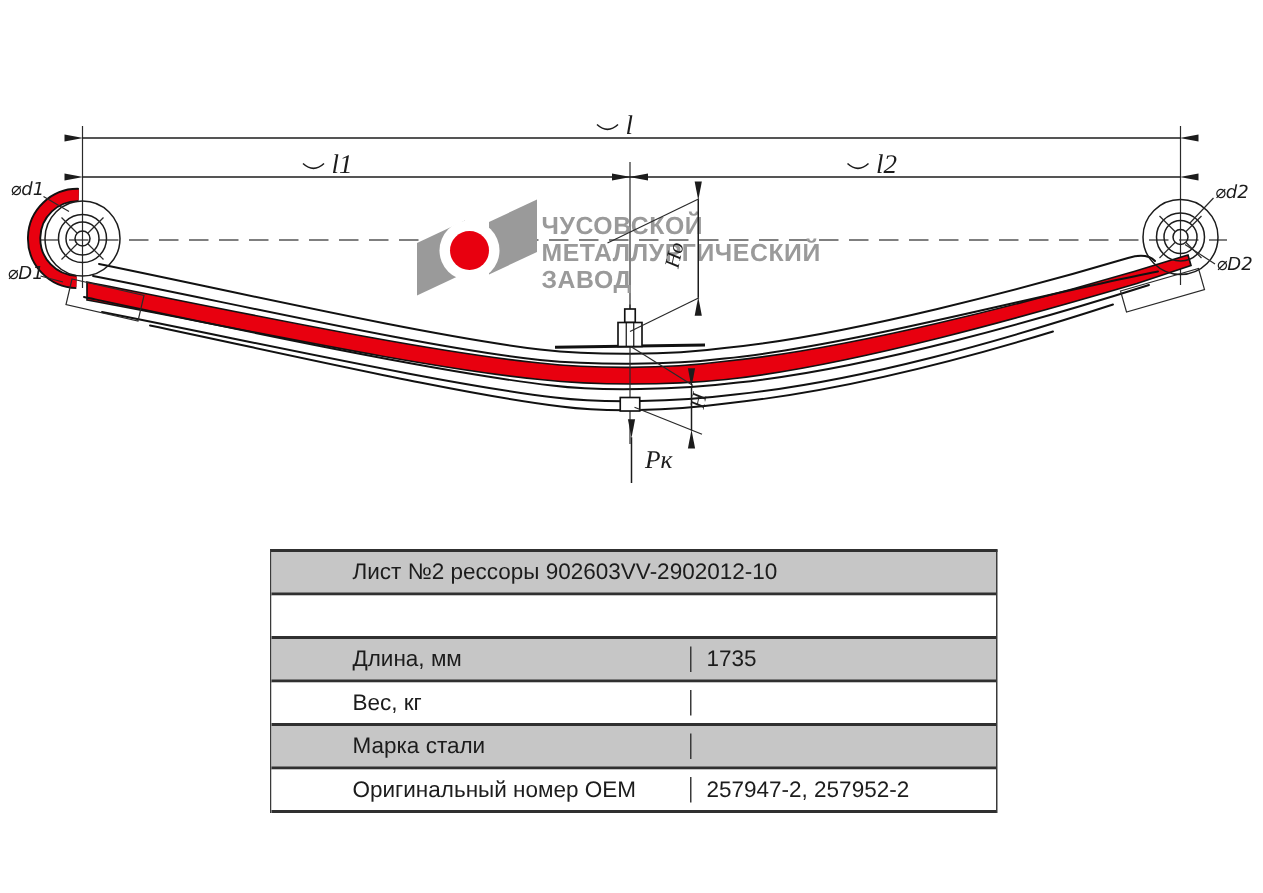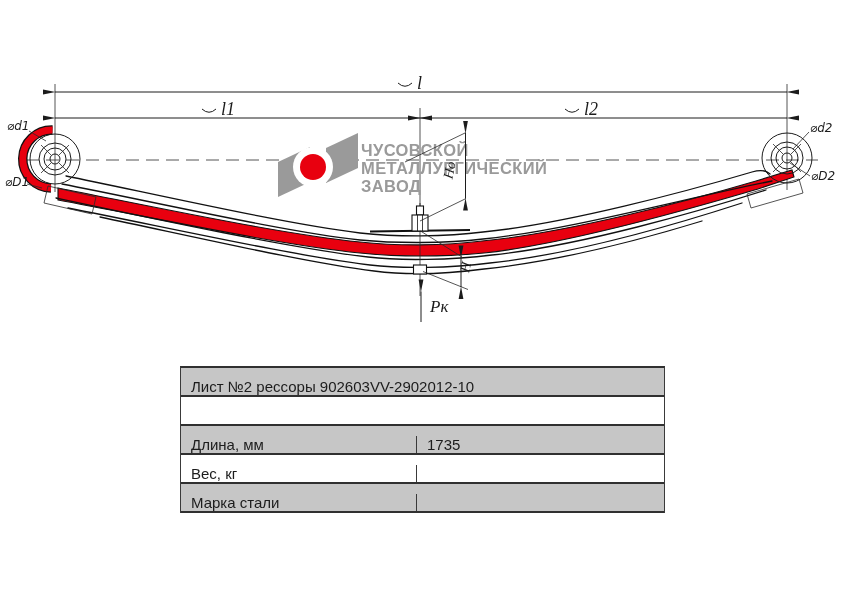--- a/index.html
+++ b/index.html
@@ -5,21 +5,21 @@
   html,body{margin:0;padding:0;background:#fff;}
   .page{position:relative;width:842px;height:595px;background:#ffffff;overflow:hidden;
         font-family:"Liberation Sans",sans-serif;}
   .drawing{position:absolute;left:0;top:0;}
 
   
   .tech{position:absolute;left:180px;top:366px;width:485px;}
   .tech-title{color:var(--title-red,#e30613);font-weight:bold;font-size:15px;line-height:18px;
               margin:0 0 9px 0;letter-spacing:.1px;}
   .tech-table{border-left:1px solid #3a3a3a;border-right:1px solid #3a3a3a;border-top:2px solid #303030;}
-  .trow{display:flex;height:27px;border-bottom:2px solid #303030;background:#fff;align-items:flex-end;}
+  .trow{display:flex;height:27px;border-bottom:2px solid #303030;background:#fff;align-items:center;padding-left:44px;}
   .trow.gray{background:var(--table-gray,#c6c6c6);}
   .trow.head .cell{font-weight:normal;}
   .cell{display:flex;align-items:center;font-size:15px;color:#1c1c1c;padding-left:10px;box-sizing:border-box;}
   .cell.label{width:236px;border-right:1px solid #3a3a3a;}
   .cell.value{flex:1;}
   .cell.span{width:100%;}
 
   
   .ln{stroke:#1c1c1c;stroke-width:1;fill:none;}
   .thin{stroke:#2a2a2a;stroke-width:.8;fill:none;}
@@ -180,17 +180,21 @@
           <div class="trow gray">
             <div class="cell label">Длина, мм</div>
             <div class="cell value">1735</div>
           </div>
           <div class="trow">
             <div class="cell label">Вес, кг</div>
           </div>
           <div class="trow gray">
             <div class="cell label">Марка стали</div>
           </div>
+          <div class="trow">
+            <div class="cell label">Оригинальный номер OEM</div>
+            <div class="cell value">257947-2, 257952-2</div>
+          </div>
         </div>
     </div>
   </div>
 
 </div>
 
 </body></html>

